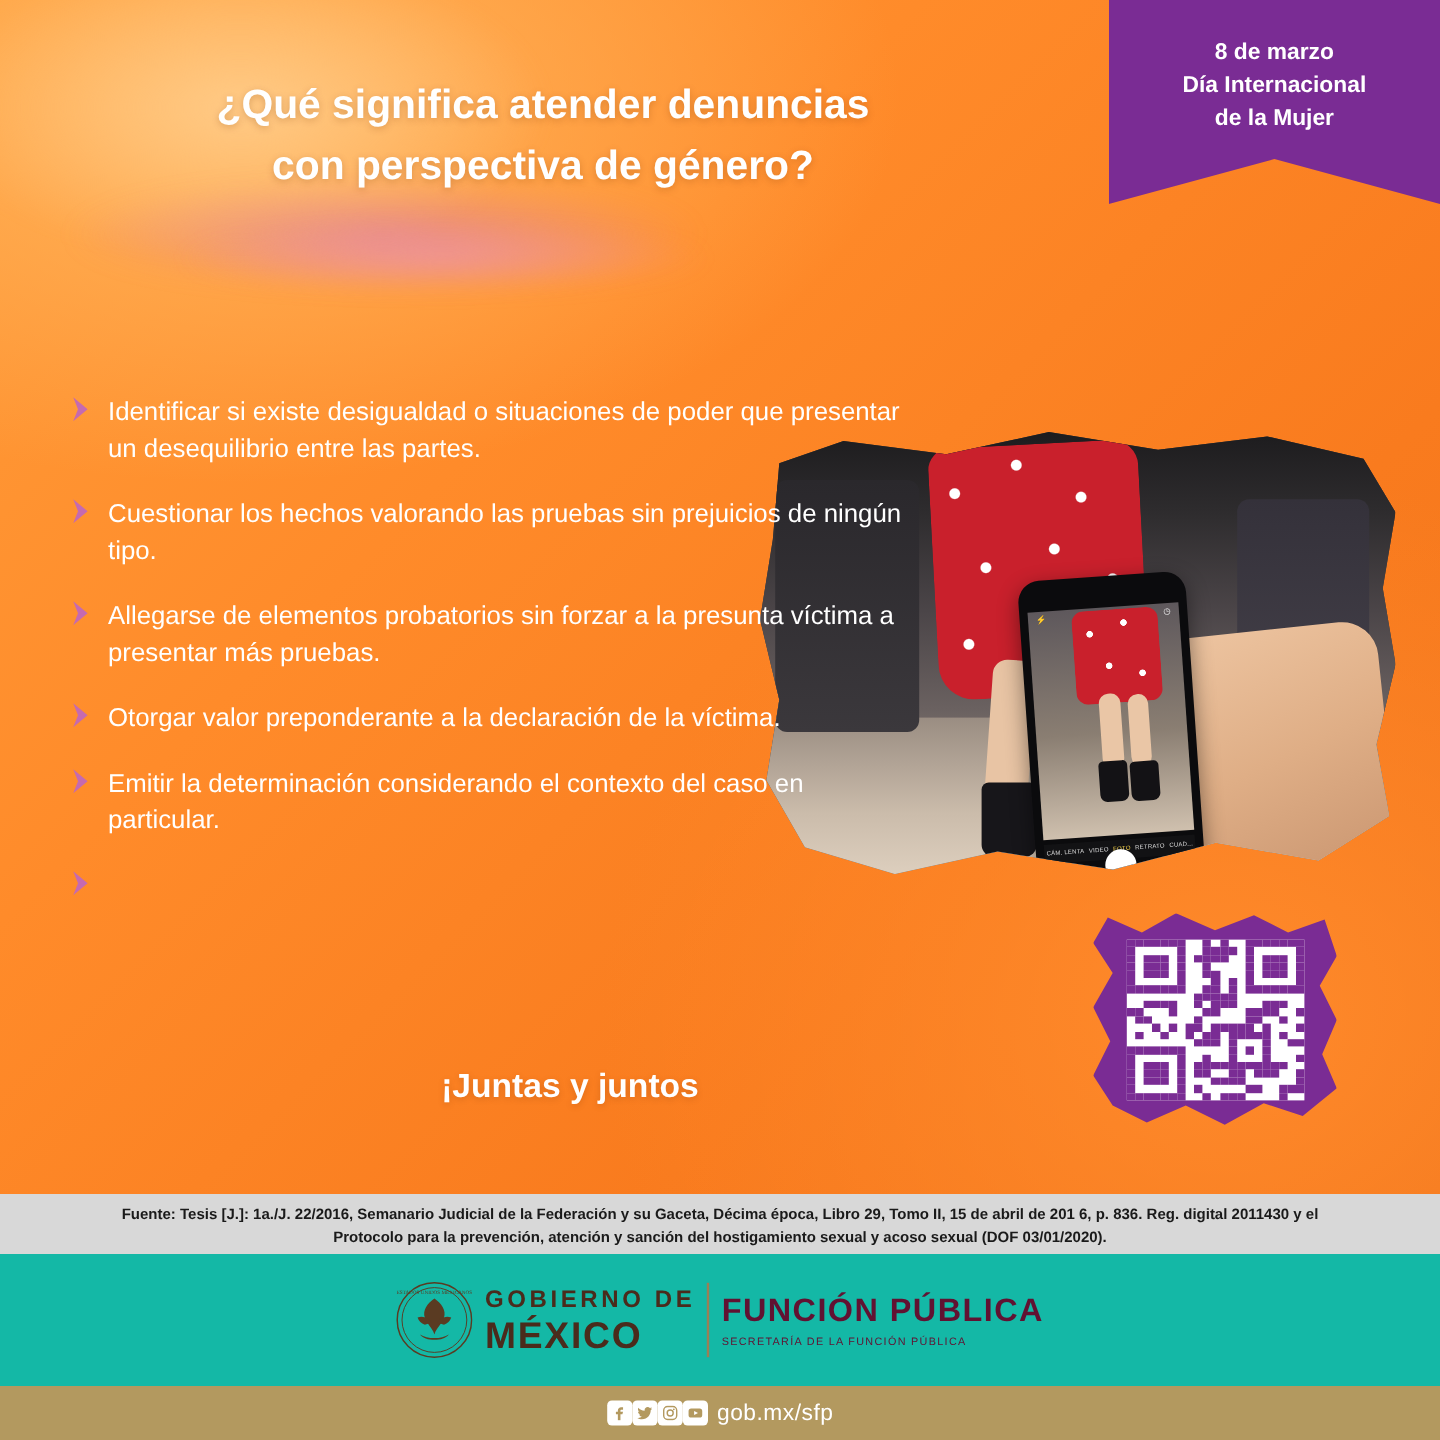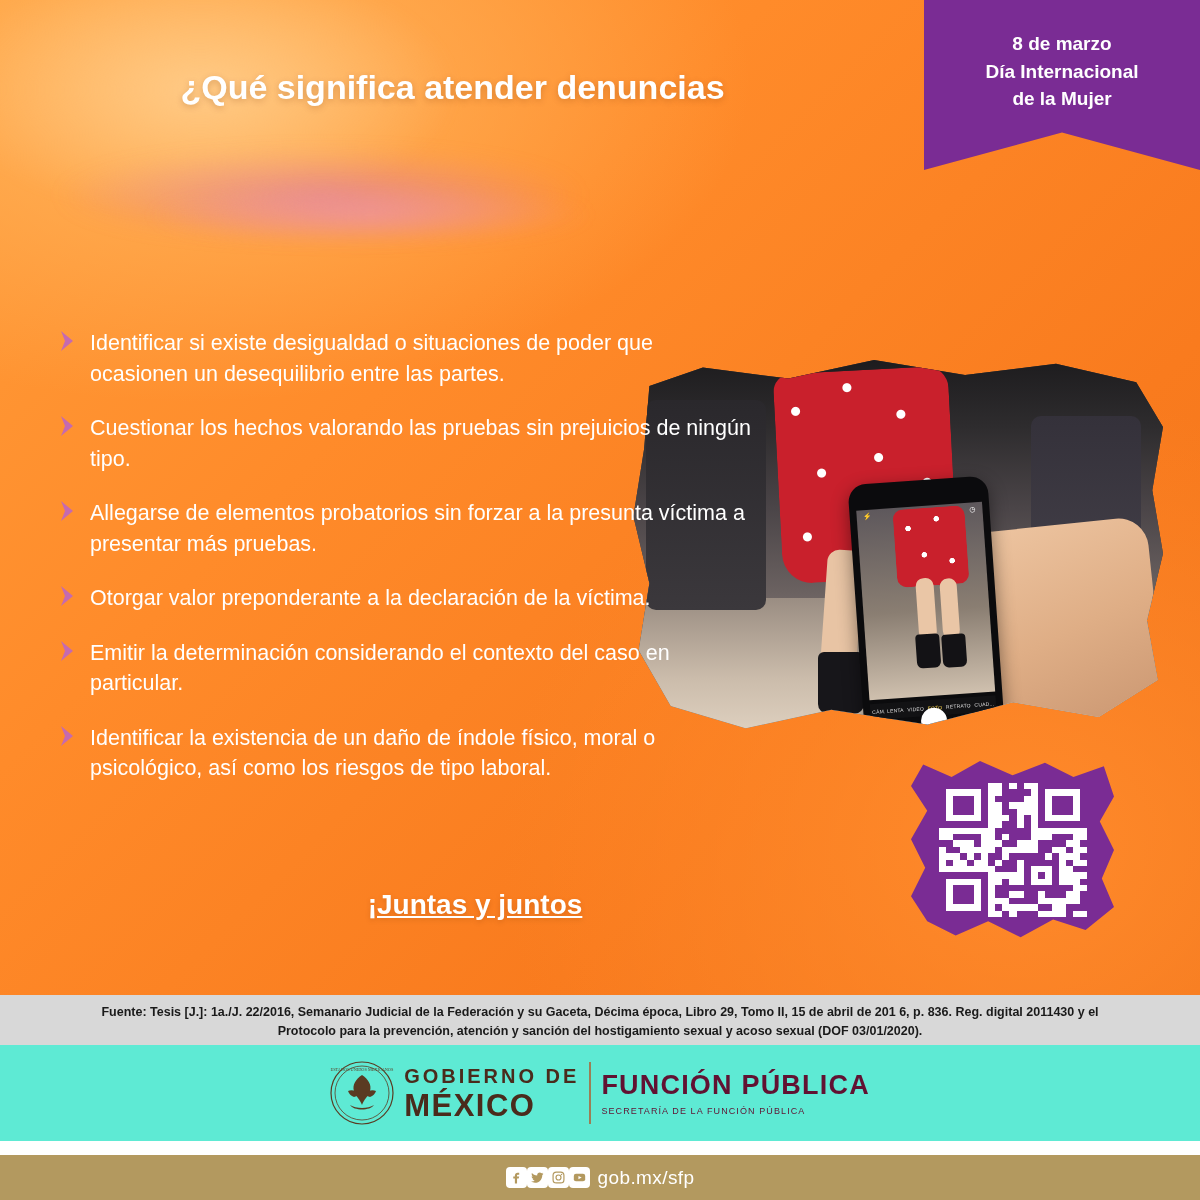--- a/index.html
+++ b/index.html
@@ -218,35 +218,34 @@
     position:absolute; left:-30px; top:160px; width:235px;
     text-align:center; color:#fff; font-size:14.5px; line-height:1.5;
   }
 
   
   .closing {
     position:absolute; left:80px; top:885px; width:790px;
     text-align:center; color:#fff; font-weight:bold;
     font-size:28px; line-height:1.45;
     text-shadow:0 2px 5px rgba(120,50,0,.22);
-    text-decoration:underline;
   }
 
   
   .source {
     position:absolute; left:0; top:995px; width:1200px; height:50px;
     background:#d8d8d8; color:#1a1a1a;
     font-size:12.5px; line-height:1.55; font-weight:bold;
     text-align:center; padding:8px 40px 0;
   }
 
   
   .govbar {
-    position:absolute; left:0; top:1045px; width:1200px; height:96px;
-    background:#5eead4;
+    position:absolute; left:0; top:1045px; width:1200px; height:110px;
+    background:#14b8a6;
     display:flex; align-items:center; justify-content:center; gap:10px;
   }
   .eagle {
     width:64px; height:64px; position:relative; flex:0 0 auto;
   }
   .eagle svg { display:block; }
   .gob { text-align:left; line-height:1; }
   .gob .l1 { font-size:20px; font-weight:bold; letter-spacing:3px; color:#4a2b1c; }
   .gob .l2 { font-size:31px; font-weight:bold; letter-spacing:1.5px; color:#4a2b1c; margin-top:4px; }
   .vline { width:2px; height:62px; background:#9b7f56; }
@@ -273,31 +272,32 @@
 
 <div class="poster">
 
   <div class="main">
     <div class="glow-a"></div>
     <div class="glow-b"></div>
     <div class="glow-c"></div>
 
     <div class="title">
       <div>¿Qué significa atender denuncias</div>
+      <div>con perspectiva de género?</div>
     </div>
 
 
     <div class="bullets">
       <div class="bullet">
         <span class="chev">
           <svg width="18" height="22" viewBox="0 0 18 22">
               <path d="M2 1 L14 11 L2 21 L6 11 Z" fill="#c56ab0"></path>
             </svg>
         </span>
-        <span>Identificar si existe desigualdad o situaciones de poder que ocasionen un desequilibrio entre las partes.</span>
+        <span>Identificar si existe desigualdad o situaciones de poder que presentar un desequilibrio entre las partes.</span>
       </div>
       <div class="bullet">
         <span class="chev">
           <svg width="18" height="22" viewBox="0 0 18 22">
               <path d="M2 1 L14 11 L2 21 L6 11 Z" fill="#c56ab0"></path>
             </svg>
         </span>
         <span>Cuestionar los hechos valorando las pruebas sin prejuicios de ningún tipo.</span>
       </div>
       <div class="bullet">
@@ -323,21 +323,20 @@
             </svg>
         </span>
         <span>Emitir la determinación considerando el contexto del caso en particular.</span>
       </div>
       <div class="bullet">
         <span class="chev">
           <svg width="18" height="22" viewBox="0 0 18 22">
               <path d="M2 1 L14 11 L2 21 L6 11 Z" fill="#c56ab0"></path>
             </svg>
         </span>
-        <span>Identificar la existencia de un daño de índole físico, moral o psicológico, así como los riesgos de tipo laboral.</span>
       </div>
     </div>
 
     <div class="photo">
       <div class="ph-bg"></div>
       <div class="ph-floor"></div>
       <div class="ph-chair"></div>
       <div class="ph-chair2"></div>
       <div class="ph-dress"></div>
       <div class="ph-leg l1"></div>

